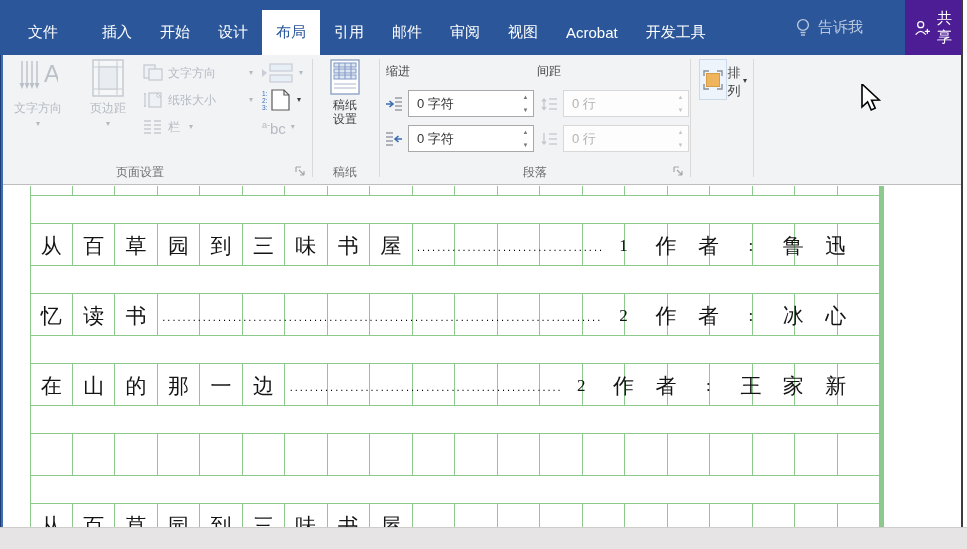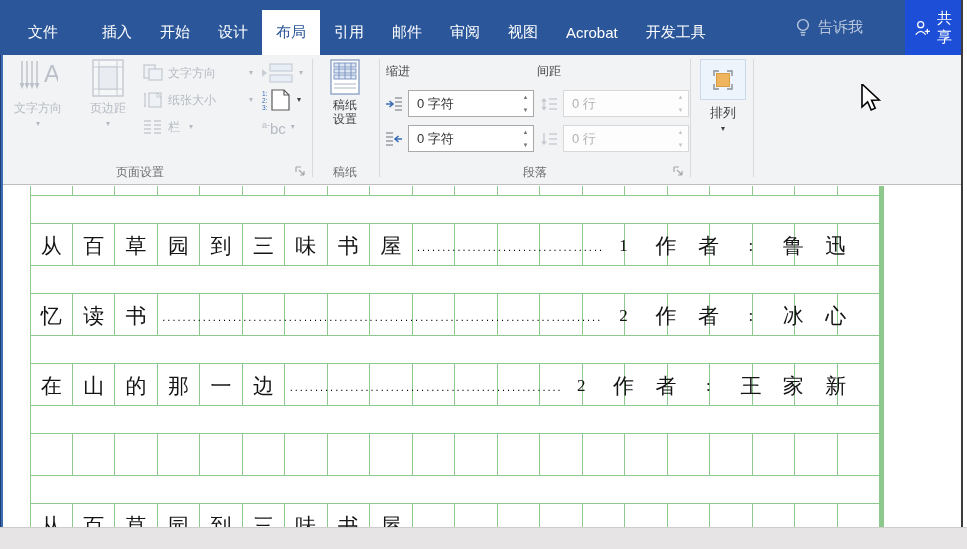--- a/index.html
+++ b/index.html
@@ -7,21 +7,21 @@
     font-family:"Liberation Sans","DejaVu Sans",sans-serif; }
   .window { position:absolute; inset:0; }
 
   
   .titlebar { position:absolute; left:0; top:0; width:962px; height:55px; background:#2b579a; }
   .tabs { position:absolute; left:14px; top:10px; bottom:0; display:flex; align-items:stretch; }
   .tab { display:flex; align-items:center; padding:0 14px; color:#fff; font-size:15px; cursor:default; white-space:nowrap; }
   .tab.file { margin-right:16px; }
   .tab.active { background:#fff; color:#2b579a; }
   .tellme { position:absolute; left:795px; top:0; height:55px; display:flex; align-items:center; gap:7px; color:#b9c6de; font-size:15px; }
-  .share { position:absolute; left:905px; top:0; width:57px; height:55px; background:#1d4ed8;
+  .share { position:absolute; left:905px; top:0; width:57px; height:55px; background:#4c1d95;
            display:flex; align-items:center; gap:7px; padding-left:9px; overflow:hidden; color:#fff; font-size:15px; }
 
   
   .ribbon { position:absolute; left:0; top:55px; width:962px; height:130px; background:#f2f3f5; border-bottom:1px solid #bdbdbd; }
   .rsep { position:absolute; top:4px; height:118px; width:1px; background:#d9d9d9; }
   .grouplabel { position:absolute; top:109px; font-size:12px; color:#6f6f6f; text-align:center;font-family:Liberation Serif, serif; }
   .launcher { position:absolute; top:110px; width:12px; height:12px; }
   .bigbtn { position:absolute; top:4px; display:flex; flex-direction:column; align-items:center; }
   .bigbtn .lbl { font-size:12px; margin-top:3px; }
   .dis { color:#b5bac2; }
@@ -33,21 +33,21 @@
   .spinlabel { position:absolute; top:8px; font-size:12px; color:#3f3f3f; }
   .spinrow { position:absolute; display:flex; align-items:center; }
   .spinbox { height:27px; width:126px; background:#fff; border:1px solid #a9a9a9; display:flex; align-items:stretch; margin-left:5px; }
   .spinbox .val { flex:1; font-size:13px; color:#333; display:flex; align-items:center; padding-left:8px; }
   .spinner { width:15px; display:flex; flex-direction:column; }
   .spinner span { flex:1; display:flex; align-items:center; justify-content:center; font-size:6px; color:#777; }
   .spinbox.disabled { border-color:#d8d8d8; background:#fdfdfd; }
   .spinbox.disabled .val { color:#b2b2b2; }
   .spinbox.disabled .spinner span { color:#c6c6c6; }
 
-  .arrangebtn { position:absolute; left:699px; top:4px; width:48px; display:flex; flex-direction:column; align-items:center; }
+  .arrangebtn { position:absolute; left:699px; top:4px; width:48px; display:flex; flex-direction:row; align-items:center; }
   .arrange-iconbox { width:46px; height:41px; border:1px solid #ccd9ec; background:#eef4fb; display:flex; align-items:center; justify-content:center; }
   .arrangebtn .lbl { font-size:13px; color:#3f3f3f; margin-top:4px; }
 
   
   .doc { position:absolute; left:0; top:186px; width:962px; height:341px; background:#fff; overflow:hidden; }
   .vline-left  { position:absolute; left:30px;  top:0; width:1px; height:341px; }
   .vband-right { position:absolute; left:879px; top:0; width:5px; height:341px; }
   .cellrow { position:absolute; left:30px; width:849px; display:flex; }
   .cellrow .cell { flex:1; }
   .rowtext { position:absolute; left:30px; width:849px; display:flex; align-items:center; padding-right:22px; }

